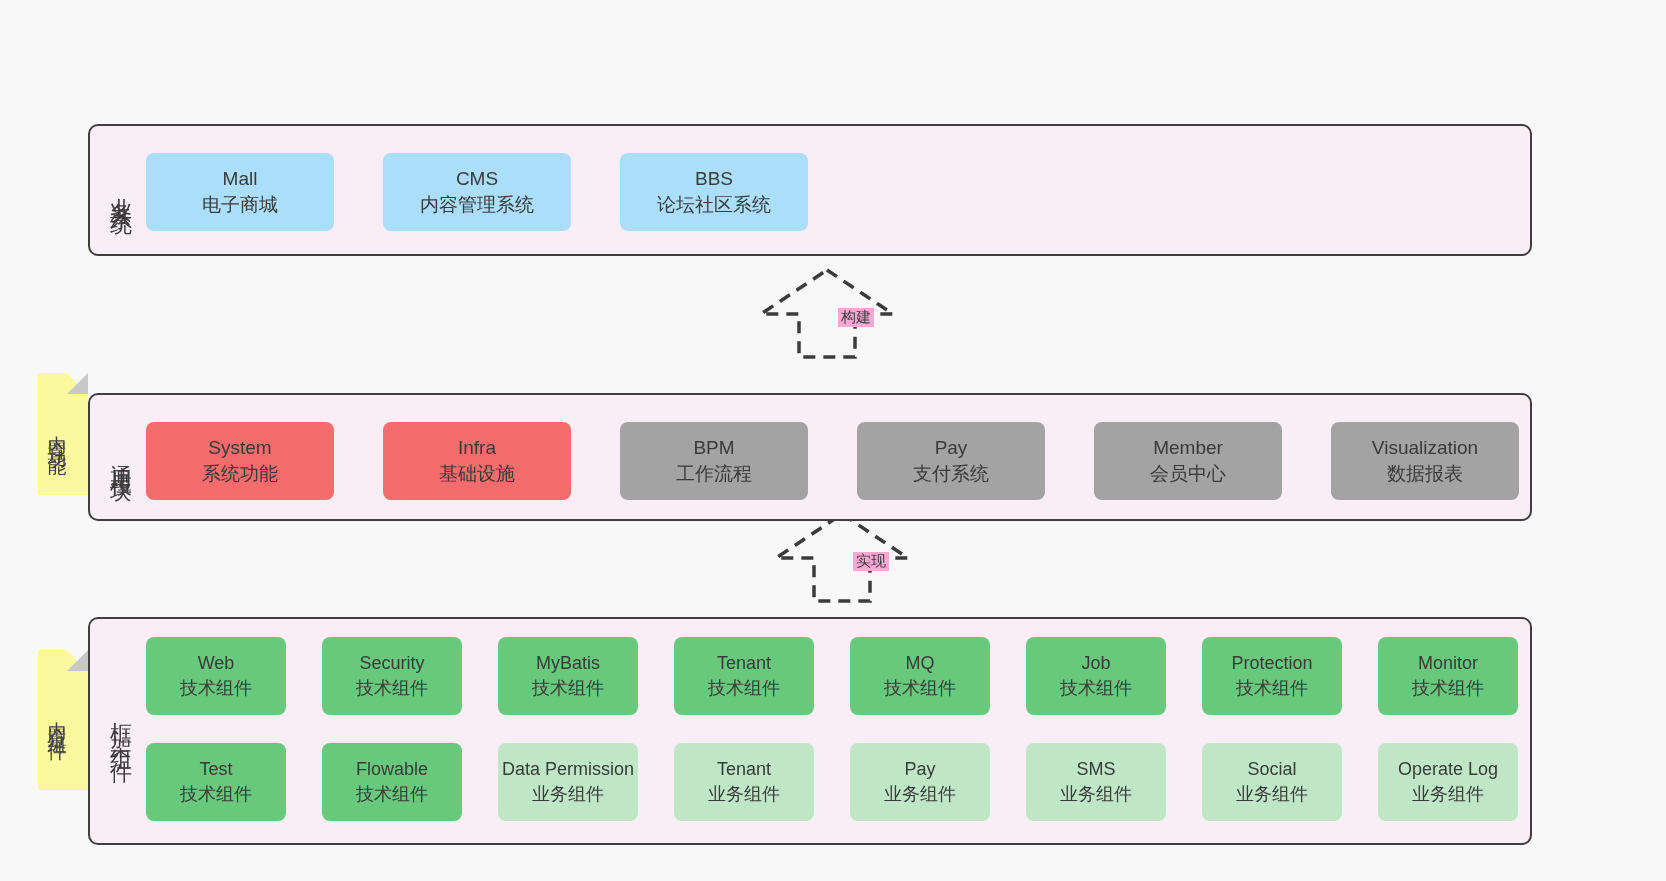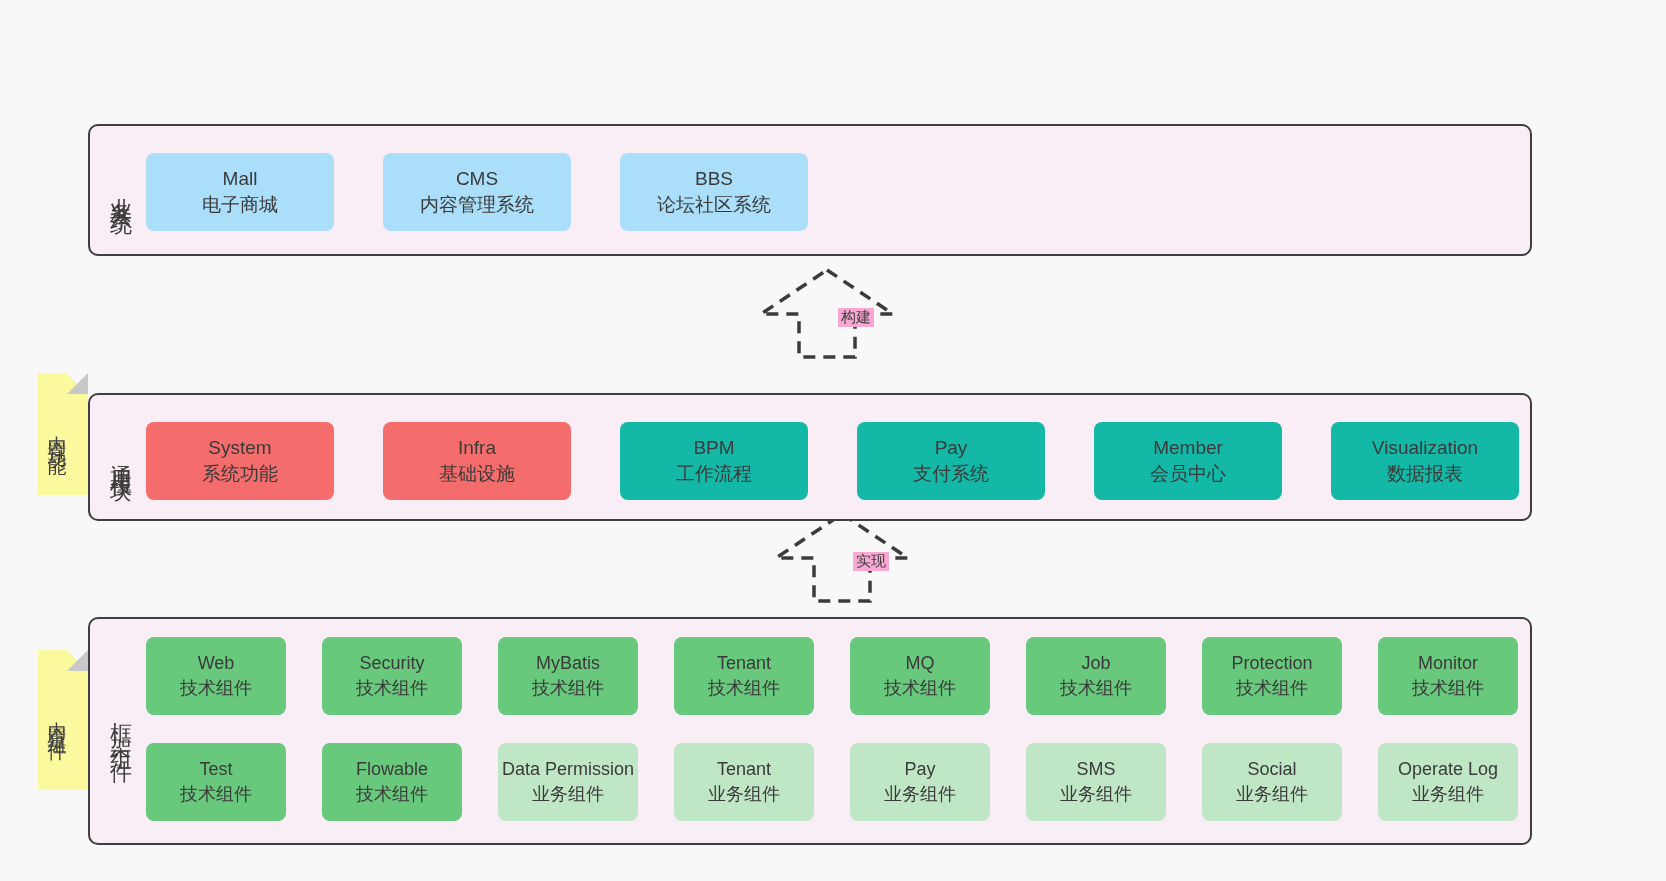--- a/index.html
+++ b/index.html
@@ -33,21 +33,21 @@
   .band-3 .row-b{top:124px;}
   
   .box{
     width:188px;height:78px;border-radius:8px;
     display:flex;flex-direction:column;align-items:center;justify-content:center;
     text-align:center;font-size:19px;line-height:26px;color:#3a3a3a;
   }
   .band-3 .box{width:140px;line-height:25px;font-size:18px;}
   .box.blue{background:#aadef9;}
   .box.red{background:#f56c6c;}
-  .box.pink{background:#14b8a6;}
+  .box.pink{background:#a3a3a3;}
   .box.green{background:#68c87c;}
   .box.lightgreen{background:#bfe7c6;border-radius:8px;}
   
   .sticky{
     position:absolute;left:38px;width:50px;z-index:1;
     background:linear-gradient(225deg,transparent 15px,#fbf99e 0);
   }
   .sticky-1{top:373px;height:122px;}
   .sticky-2{top:650px;height:140px;}
   .sticky .fold{

